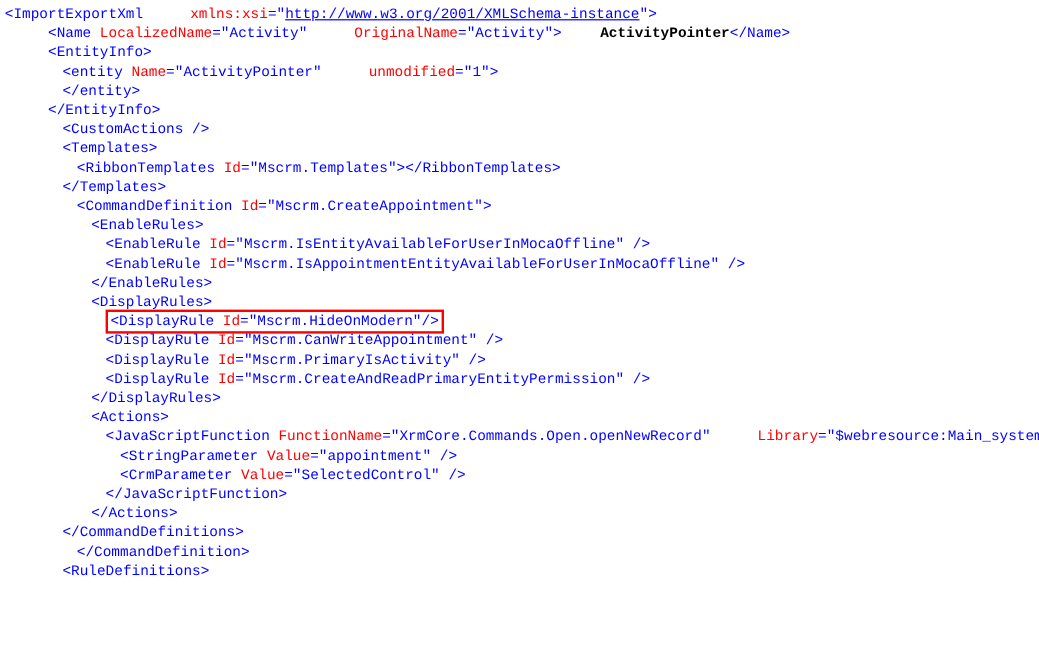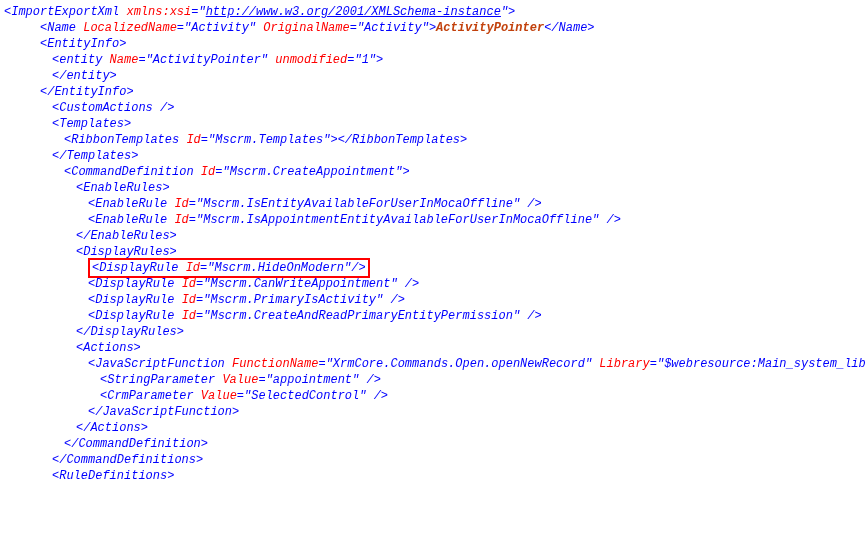--- a/index.html
+++ b/index.html
@@ -12,39 +12,38 @@
       color: #000;
       white-space: nowrap;
       overflow: auto;
     }
     .code {
       padding: 4px 0 4px 4px;
     }
     .line {
       display: block;
       position: relative;
-      font-style: italic;
     }
     .indent {
       display: inline-block;
       width: 12px;
       position: relative;
     }
     .guide {
       position: absolute;
       left: 0;
       top: 0;
       bottom: 0;
       border-left: 1px dotted #c0c0c0;
       height: 100%;
     }
     .tag { color: #0000ff; }
     .attr-name { color: #ff0000; }
     .attr-value { color: #0000ff; }
-    .text { color: #c2410c; font-weight: bold; }
+    .text { color: #000000; font-weight: bold; margin-left: 32px; }
     .string-link { color: #0000ff; text-decoration: underline; }
     .highlight-box {
       display: inline;
       border: 2px solid #ff0000;
       padding: 1px 2px;
     }
   </style>
 </head>
 <body>
 
@@ -69,16 +68,16 @@
     <span class="line"><span class="indent"><span class="guide"></span></span><span class="indent"><span class="guide"></span></span><span class="indent"><span class="guide"></span></span><span class="indent"><span class="guide"></span></span><span class="indent"><span class="guide"></span></span><span class="indent"><span class="guide"></span></span><span class="indent"><span class="guide"></span></span><span class="tag">&lt;DisplayRule </span><span class="attr-name">Id</span><span class="tag">=</span><span class="attr-value">"Mscrm.CanWriteAppointment"</span><span class="tag"> /&gt;</span></span>
     <span class="line"><span class="indent"><span class="guide"></span></span><span class="indent"><span class="guide"></span></span><span class="indent"><span class="guide"></span></span><span class="indent"><span class="guide"></span></span><span class="indent"><span class="guide"></span></span><span class="indent"><span class="guide"></span></span><span class="indent"><span class="guide"></span></span><span class="tag">&lt;DisplayRule </span><span class="attr-name">Id</span><span class="tag">=</span><span class="attr-value">"Mscrm.PrimaryIsActivity"</span><span class="tag"> /&gt;</span></span>
     <span class="line"><span class="indent"><span class="guide"></span></span><span class="indent"><span class="guide"></span></span><span class="indent"><span class="guide"></span></span><span class="indent"><span class="guide"></span></span><span class="indent"><span class="guide"></span></span><span class="indent"><span class="guide"></span></span><span class="indent"><span class="guide"></span></span><span class="tag">&lt;DisplayRule </span><span class="attr-name">Id</span><span class="tag">=</span><span class="attr-value">"Mscrm.CreateAndReadPrimaryEntityPermission"</span><span class="tag"> /&gt;</span></span>
     <span class="line"><span class="indent"><span class="guide"></span></span><span class="indent"><span class="guide"></span></span><span class="indent"><span class="guide"></span></span><span class="indent"><span class="guide"></span></span><span class="indent"><span class="guide"></span></span><span class="indent"><span class="guide"></span></span><span class="tag">&lt;/DisplayRules&gt;</span></span>
     <span class="line"><span class="indent"><span class="guide"></span></span><span class="indent"><span class="guide"></span></span><span class="indent"><span class="guide"></span></span><span class="indent"><span class="guide"></span></span><span class="indent"><span class="guide"></span></span><span class="indent"><span class="guide"></span></span><span class="tag">&lt;Actions&gt;</span></span>
     <span class="line"><span class="indent"><span class="guide"></span></span><span class="indent"><span class="guide"></span></span><span class="indent"><span class="guide"></span></span><span class="indent"><span class="guide"></span></span><span class="indent"><span class="guide"></span></span><span class="indent"><span class="guide"></span></span><span class="indent"><span class="guide"></span></span><span class="tag">&lt;JavaScriptFunction </span><span class="attr-name">FunctionName</span><span class="tag">=</span><span class="attr-value">"XrmCore.Commands.Open.openNewRecord"</span><span class="text"> </span><span class="attr-name">Library</span><span class="tag">=</span><span class="attr-value">"$webresource:Main_system_library.js"</span></span>
     <span class="line"><span class="indent"><span class="guide"></span></span><span class="indent"><span class="guide"></span></span><span class="indent"><span class="guide"></span></span><span class="indent"><span class="guide"></span></span><span class="indent"><span class="guide"></span></span><span class="indent"><span class="guide"></span></span><span class="indent"><span class="guide"></span></span><span class="indent"><span class="guide"></span></span><span class="tag">&lt;StringParameter </span><span class="attr-name">Value</span><span class="tag">=</span><span class="attr-value">"appointment"</span><span class="tag"> /&gt;</span></span>
     <span class="line"><span class="indent"><span class="guide"></span></span><span class="indent"><span class="guide"></span></span><span class="indent"><span class="guide"></span></span><span class="indent"><span class="guide"></span></span><span class="indent"><span class="guide"></span></span><span class="indent"><span class="guide"></span></span><span class="indent"><span class="guide"></span></span><span class="indent"><span class="guide"></span></span><span class="tag">&lt;CrmParameter </span><span class="attr-name">Value</span><span class="tag">=</span><span class="attr-value">"SelectedControl"</span><span class="tag"> /&gt;</span></span>
     <span class="line"><span class="indent"><span class="guide"></span></span><span class="indent"><span class="guide"></span></span><span class="indent"><span class="guide"></span></span><span class="indent"><span class="guide"></span></span><span class="indent"><span class="guide"></span></span><span class="indent"><span class="guide"></span></span><span class="indent"><span class="guide"></span></span><span class="tag">&lt;/JavaScriptFunction&gt;</span></span>
     <span class="line"><span class="indent"><span class="guide"></span></span><span class="indent"><span class="guide"></span></span><span class="indent"><span class="guide"></span></span><span class="indent"><span class="guide"></span></span><span class="indent"><span class="guide"></span></span><span class="indent"><span class="guide"></span></span><span class="tag">&lt;/Actions&gt;</span></span>
+    <span class="line"><span class="indent"><span class="guide"></span></span><span class="indent"><span class="guide"></span></span><span class="indent"><span class="guide"></span></span><span class="indent"><span class="guide"></span></span><span class="tag">&lt;/CommandDefinitions&gt;</span></span>
     <span class="line"><span class="indent"><span class="guide"></span></span><span class="indent"><span class="guide"></span></span><span class="indent"><span class="guide"></span></span><span class="indent"><span class="guide"></span></span><span class="indent"><span class="guide"></span></span><span class="tag">&lt;/CommandDefinition&gt;</span></span>
-    <span class="line"><span class="indent"><span class="guide"></span></span><span class="indent"><span class="guide"></span></span><span class="indent"><span class="guide"></span></span><span class="indent"><span class="guide"></span></span><span class="tag">&lt;/CommandDefinitions&gt;</span></span>
     <span class="line"><span class="indent"><span class="guide"></span></span><span class="indent"><span class="guide"></span></span><span class="indent"><span class="guide"></span></span><span class="indent"><span class="guide"></span></span><span class="tag">&lt;RuleDefinitions&gt;</span></span>
   </div>
 
 </body></html>

